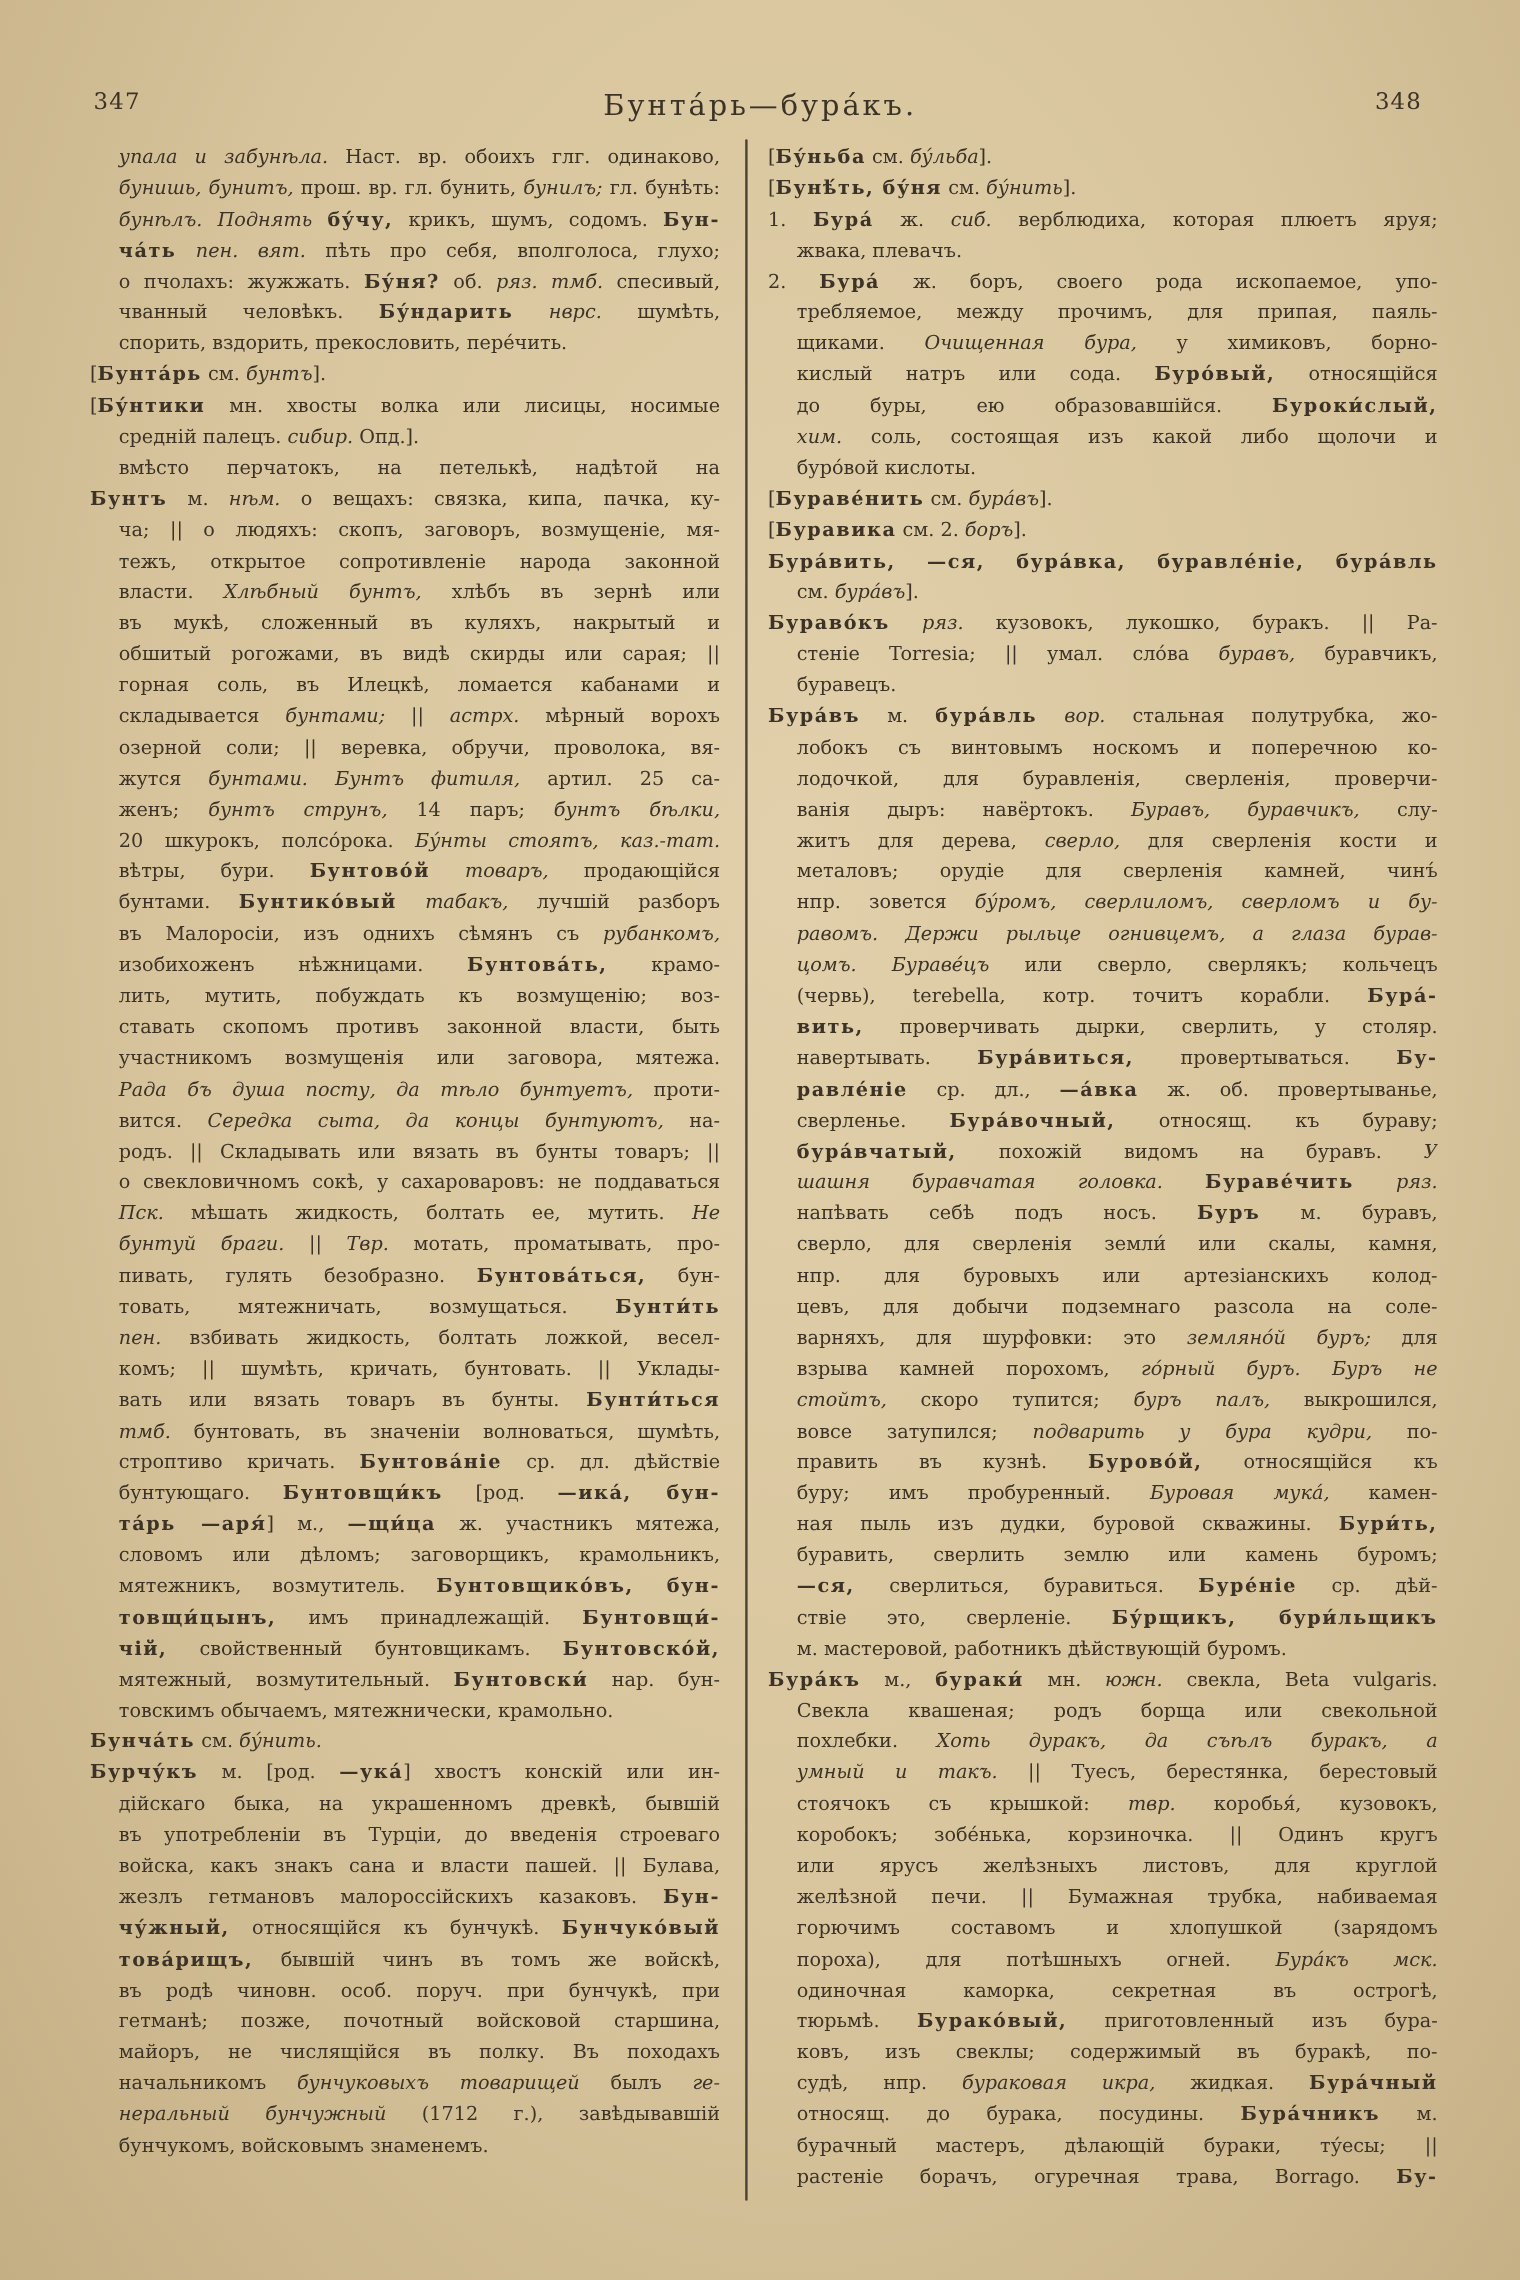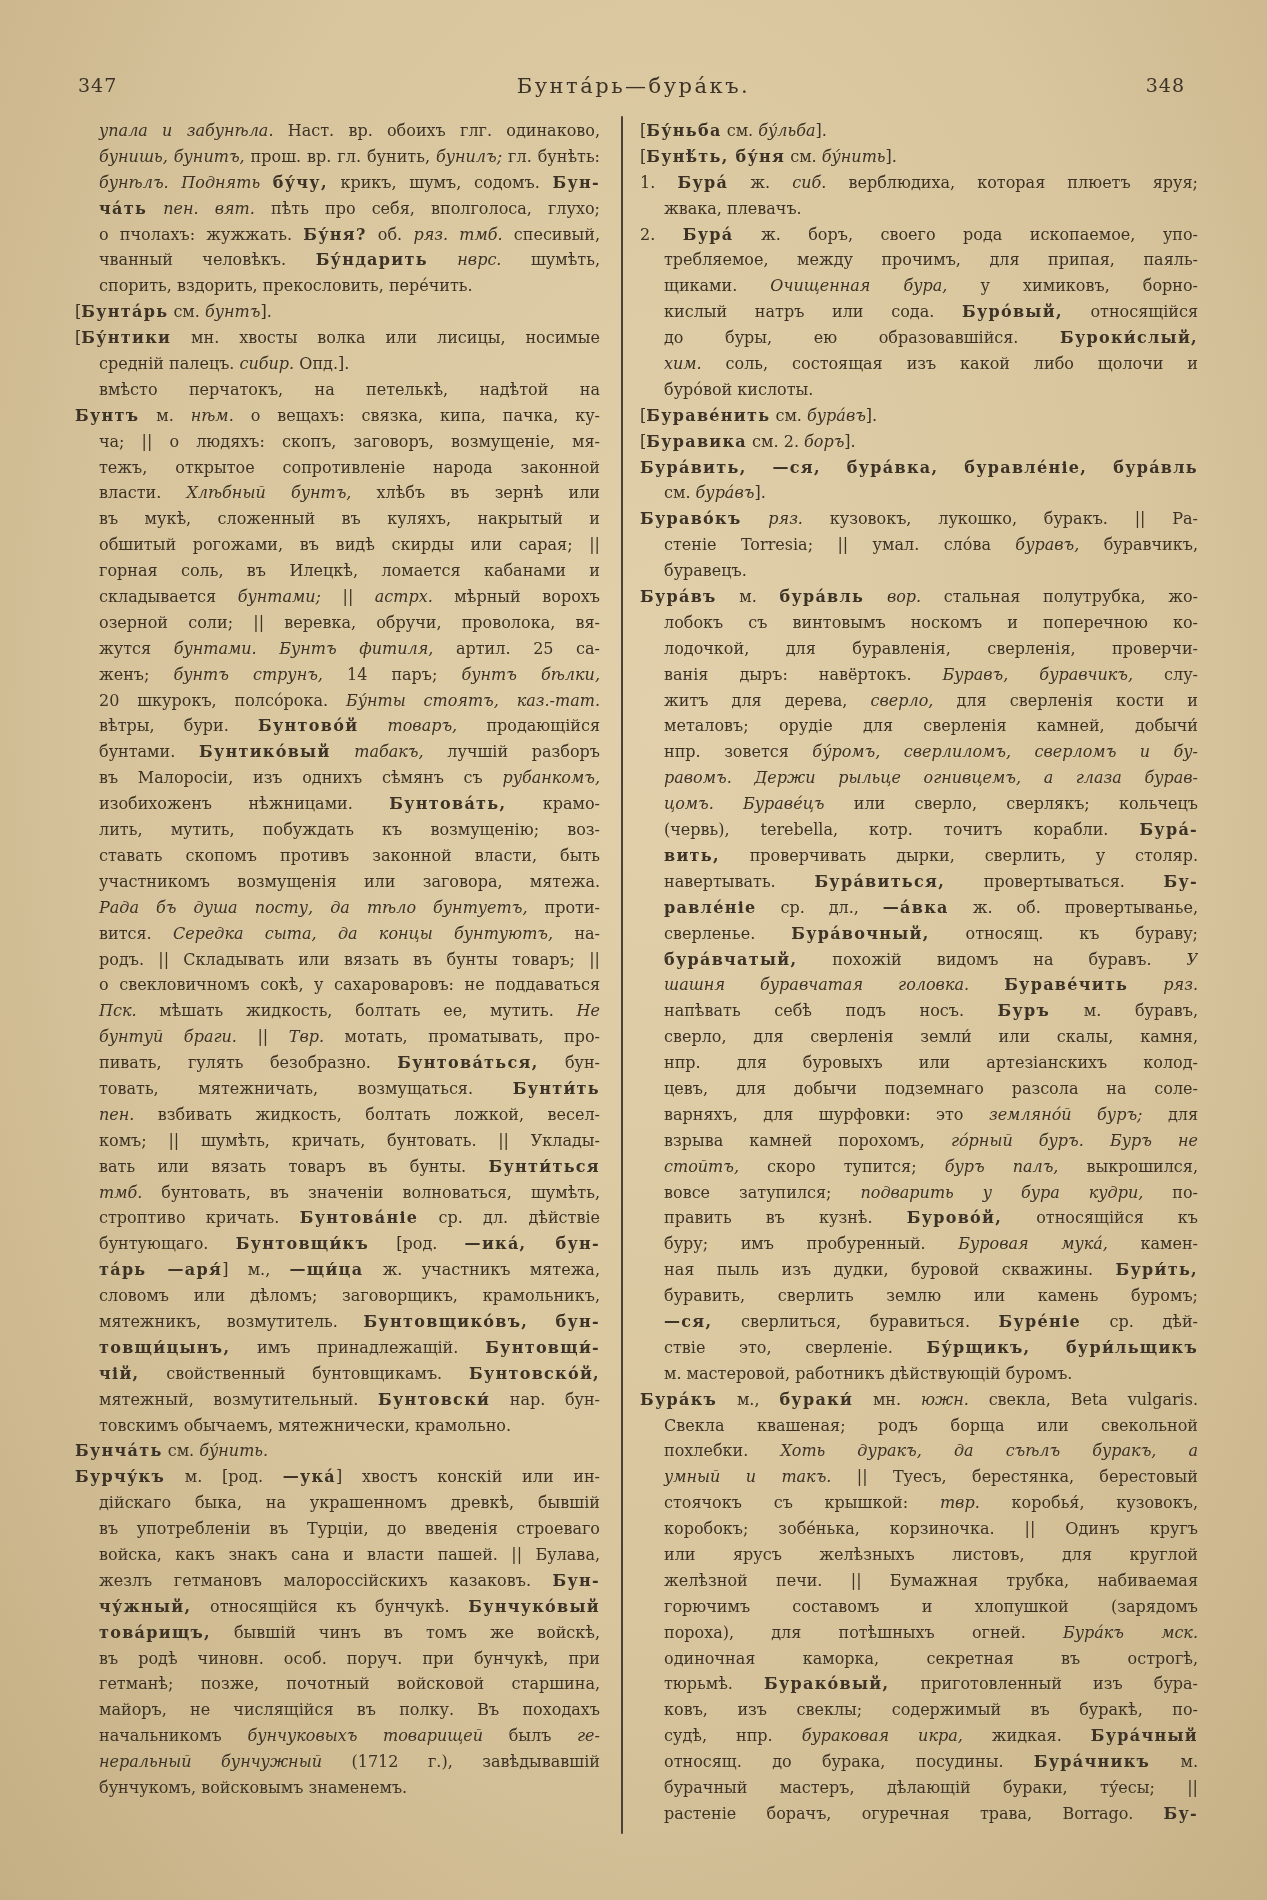--- a/index.html
+++ b/index.html
@@ -19,21 +19,21 @@
   .page-header{
     position:absolute;top:74px;left:0;right:0;height:30px;
   }
   .pagenum{
     position:absolute;top:0;font-size:19px;letter-spacing:1px;
   }
   .pagenum.left{left:78px;}
   .pagenum.right{right:82px;}
   .running-head{
     position:absolute;left:0;right:0;top:0;text-align:center;
-    font-size:21px;letter-spacing:2.5px;
+    font-size:24px;letter-spacing:2.5px;
   }
   .column{
     position:absolute;top:118px;
   }
   .column.left{left:75px;width:525px;}
   .column.right{left:640px;width:558px;}
   .divider{
     position:absolute;left:621px;top:116px;width:2px;height:1718px;
     background:var(--divider);border-radius:1px;
   }
@@ -141,21 +141,21 @@
     <div class="line"><span class="hw">Бурáвить, —ся, бурáвка, буравлéніе, бурáвль</span></div>
     <div class="line indent nojust"><span>см. </span><span class="it">бурáвъ</span><span>].</span></div>
     <div class="line"><span class="hw">Буравóкъ</span><span> </span><span class="it">ряз.</span><span> кузовокъ, лукошко, буракъ. || Ра-</span></div>
     <div class="line indent"><span>стеніе Torresia; || умал. слóва </span><span class="it">буравъ,</span><span> буравчикъ,</span></div>
     <div class="line indent nojust"><span>буравецъ.</span></div>
     <div class="line"><span class="hw">Бурáвъ</span><span> м. </span><span class="hw">бурáвль</span><span> </span><span class="it">вор.</span><span> стальная полутрубка, жо-</span></div>
     <div class="line indent"><span>лобокъ съ винтовымъ носкомъ и поперечною ко-</span></div>
     <div class="line indent"><span>лодочкой, для буравленія, сверленія, проверчи-</span></div>
     <div class="line indent"><span>ванія дыръ: навёртокъ. </span><span class="it">Буравъ, буравчикъ,</span><span> слу-</span></div>
     <div class="line indent"><span>житъ для дерева, </span><span class="it">сверло,</span><span> для сверленія кости и</span></div>
-    <div class="line indent"><span>металовъ; орудіе для сверленія камней, добычи́</span></div>
+    <div class="line indent"><span>металовъ; орудіе для сверленія камней, чинъ́</span></div>
     <div class="line indent"><span>нпр. зовется </span><span class="it">бу́ромъ, сверлиломъ, сверломъ и бу-</span></div>
     <div class="line indent"><span class="it">равомъ. Держи рыльце огнивцемъ, а глаза бурав-</span></div>
     <div class="line indent"><span class="it">цомъ. Буравéцъ</span><span> или сверло, сверлякъ; кольчецъ</span></div>
     <div class="line indent"><span>(червь), terebella, котр. точитъ корабли. </span><span class="hw">Бурá-</span></div>
     <div class="line indent"><span class="hw">вить,</span><span> проверчивать дырки, сверлить, у столяр.</span></div>
     <div class="line indent"><span>навертывать. </span><span class="hw">Бурáвиться,</span><span> провертываться. </span><span class="hw">Бу-</span></div>
     <div class="line indent"><span class="hw">равлéніе</span><span> ср. дл., </span><span class="hw">—áвка</span><span> ж. об. провертыванье,</span></div>
     <div class="line indent"><span>сверленье. </span><span class="hw">Бурáвочный,</span><span> относящ. къ бураву;</span></div>
     <div class="line indent"><span class="hw">бурáвчатый,</span><span> похожій видомъ на буравъ. </span><span class="it">У</span></div>
     <div class="line indent"><span class="it">шашня буравчатая головка.</span><span> </span><span class="hw">Буравéчить</span><span> </span><span class="it">ряз.</span></div>

